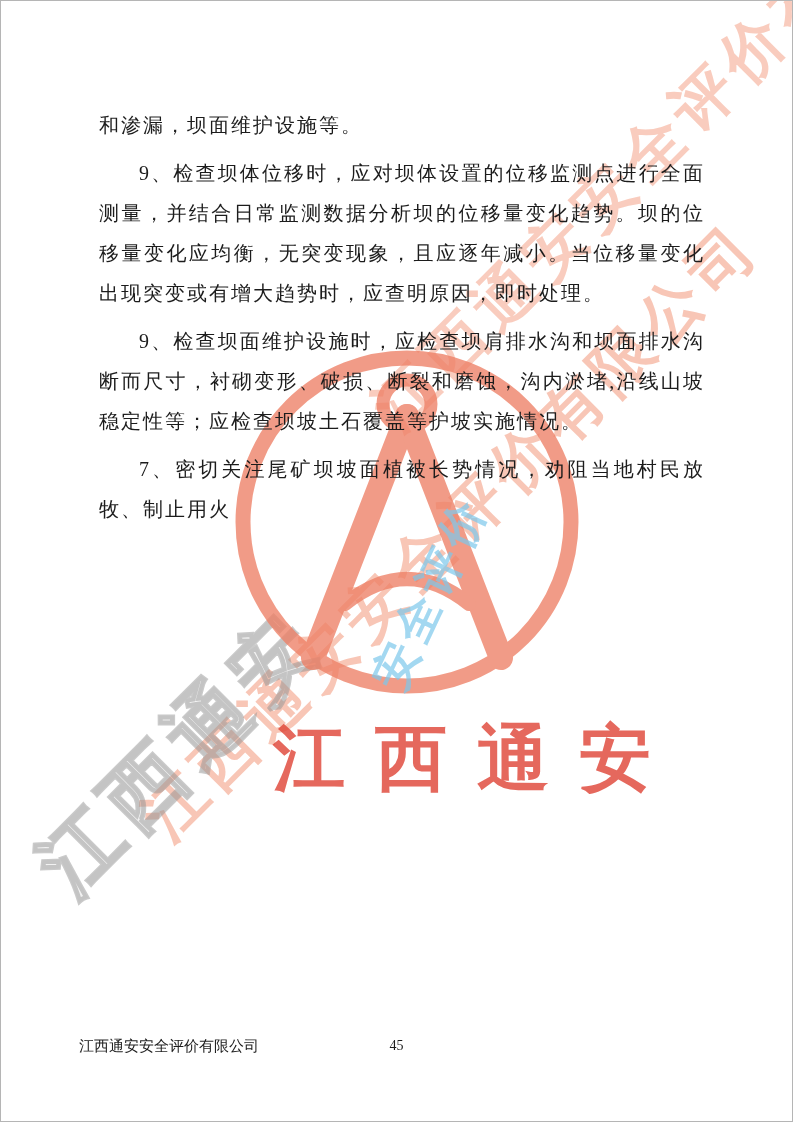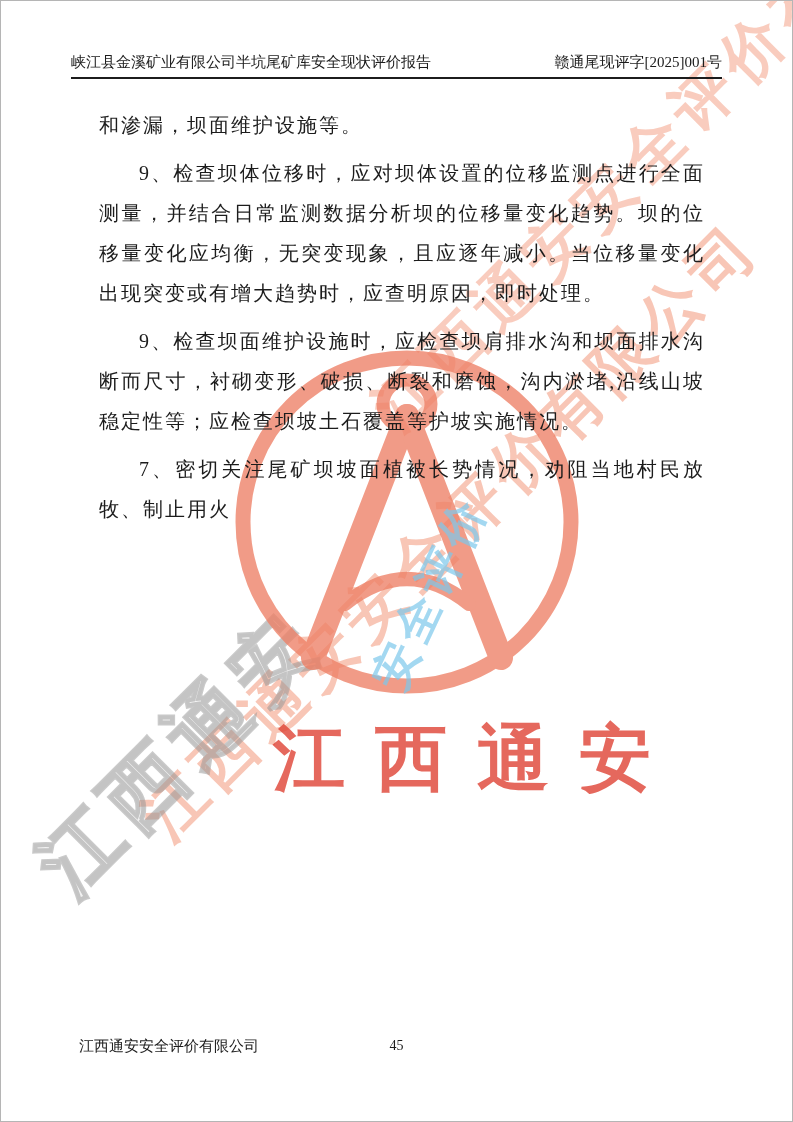--- a/index.html
+++ b/index.html
@@ -84,24 +84,20 @@
       <path d="M180,74 L86,316" stroke="#EE8066" stroke-width="24" stroke-linecap="round" fill="none"></path>
       <path d="M180,74 L274,316" stroke="#EE8066" stroke-width="24" stroke-linecap="round" fill="none"></path>
       <path d="M118,262 Q180,212 242,262" stroke="#EE8066" stroke-width="14" stroke-linecap="round" fill="none"></path>
     </svg>
 
     <div class="wm-diag wm-blue">安全评价</div>
 
     <div class="wm-red-horizontal">江西通安</div>
   </div>
 
-  <div class="header">
-    <span>峡江县金溪矿业有限公司半坑尾矿库安全现状评价报告</span>
-    <span>赣通尾现评字[2025]001号</span>
-  </div>
 
   <div class="content">
       <p>和渗漏，坝面维护设施等。</p>
       <p class="indent">9、检查坝体位移时，应对坝体设置的位移监测点进行全面测量，并结合日常监测数据分析坝的位移量变化趋势。坝的位移量变化应均衡，无突变现象，且应逐年减小。当位移量变化出现突变或有增大趋势时，应查明原因，即时处理。</p>
       <p class="indent">9、检查坝面维护设施时，应检查坝肩排水沟和坝面排水沟断而尺寸，衬砌变形、破损、断裂和磨蚀，沟内淤堵,沿线山坡稳定性等；应检查坝坡土石覆盖等护坡实施情况。</p>
       <p class="indent">7、密切关注尾矿坝坡面植被长势情况，劝阻当地村民放牧、制止用火</p>
     </div>
 
   <div class="footer-company">江西通安安全评价有限公司</div>
   <div class="footer-page">45</div>

